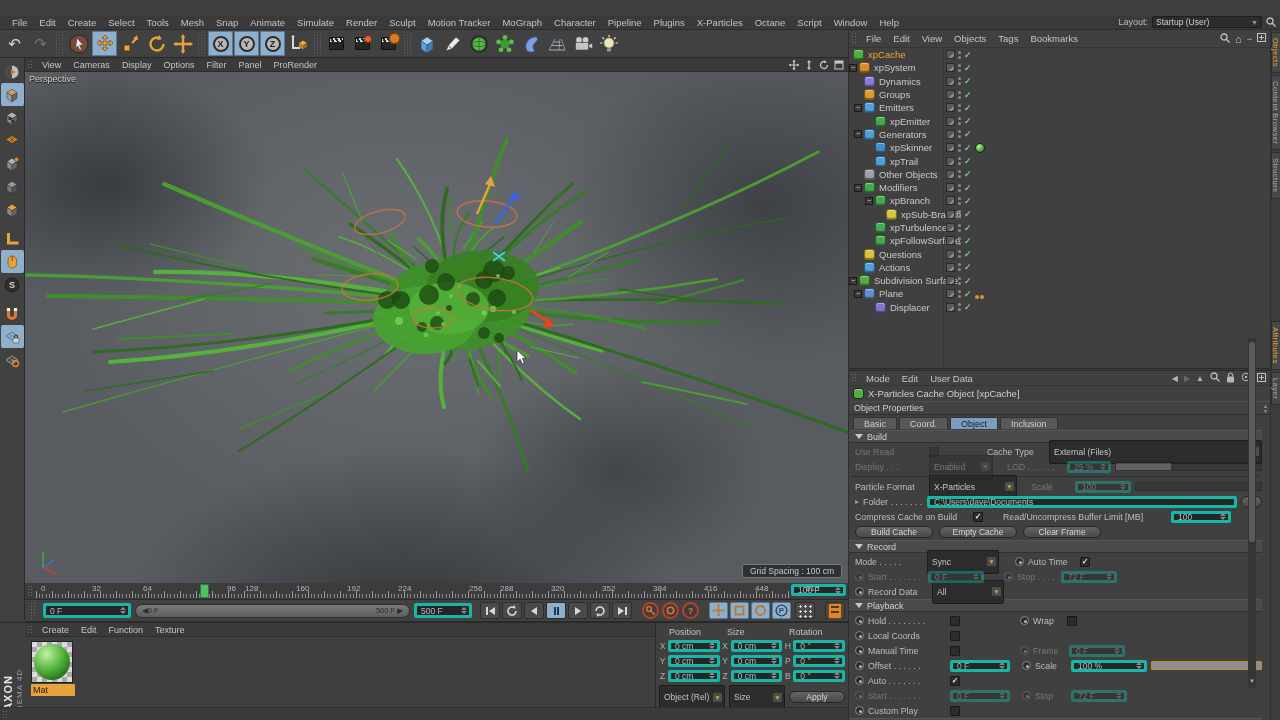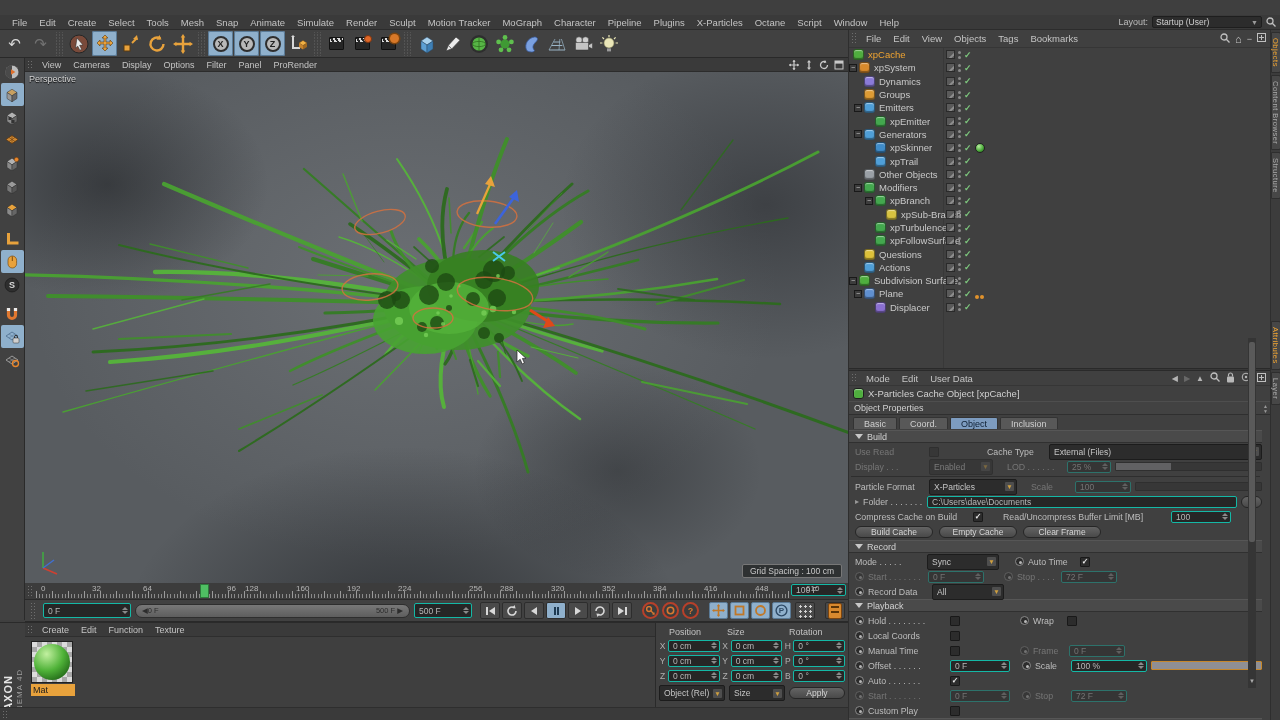--- a/index.html
+++ b/index.html
@@ -55,21 +55,21 @@
   
   #ruler{left:25px;top:583px;width:823px;height:17px;background:#3c3c3c;border-bottom:1px solid #2a2a2a;display:flex;}
   #rticks{position:relative;flex:1;}
   #rticks .tick-strip{position:absolute;left:0;right:0;bottom:1px;height:4px;background-image:repeating-linear-gradient(90deg,#8a8a8a 0 1px,transparent 1px 3.2px);}
   #rticks .tick-strip2{position:absolute;left:0;right:0;bottom:1px;height:7px;background-image:repeating-linear-gradient(90deg,#9a9a9a 0 1px,transparent 1px 16px);}
   .rnum{position:absolute;top:1px;font-size:8px;color:#b6b6b6;}
   #rmarker{position:absolute;top:1px;width:9px;height:14px;background:#4fbf63;border:1px solid #2e7a3c;}
   #rframe{width:55px;margin:1px 2px;}
   
   #transport{left:25px;top:600px;width:823px;height:22px;background:#414141;border-bottom:1px solid #292929;display:flex;align-items:center;gap:4px;padding:0 3px;}
-  .fld{background:#262626;border:1px solid #14b8a6;border-radius:2px;height:12px;display:flex;align-items:center;font-size:8.5px;color:#b8b8b8;padding:0 2px 0 4px;}
+  .fld{background:#262626;border:3px solid #14b8a6;border-radius:2px;height:12px;display:flex;align-items:center;font-size:8.5px;color:#b8b8b8;padding:0 2px 0 4px;}
   .fld .val{white-space:nowrap;overflow:hidden;}
   .fld .step{margin-left:auto;display:flex;flex-direction:column;gap:1px;padding-left:3px;}
   .fld .step i{display:block;width:0;height:0;border-left:3px solid transparent;border-right:3px solid transparent;}
   .fld .step i.u{border-bottom:3px solid #8a8a8a;}
   .fld .step i.d{border-top:3px solid #8a8a8a;}
   .fld.dim,.dd.dim,.chk.dim,.rad.dim,.alabel.dim,.sld.dim,.trk.dim{opacity:.42;}
   #rangebar{flex:1;height:14px;border-radius:7px;background:linear-gradient(#787878,#5e5e5e);border:1px solid #2e2e2e;display:flex;align-items:center;padding:0 6px;font-size:7.5px;color:#2c2c2c;}
   #rangebar .re{margin-left:auto;}
   .trbtn{width:20px;height:17px;background:#4a4a4a;border:1px solid #2d2d2d;border-radius:2px;display:flex;align-items:center;justify-content:center;flex:none;gap:1px;}
   .trbtn.active{background:#8fb0cc;}
@@ -96,21 +96,21 @@
      background-size:10px 10px;background-position:0 0,5px 5px;}
   #matthumb .sph{position:absolute;left:2px;top:2px;width:36px;height:36px;border-radius:50%;
      background:radial-gradient(circle at 35% 28%,#c2f0a0,#4fb238 48%,#1a5c12 88%);}
   #matname{position:absolute;left:6px;top:61px;width:44px;height:12px;background:#e8a23c;color:#1c1c1c;font-size:9px;padding-left:2px;line-height:12px;}
   #coords{position:absolute;left:655px;top:0;width:193px;height:98px;background:#404040;border-left:1px solid #2a2a2a;padding:2px 3px 0 3px;}
   #coords .hdr{display:flex;font-size:9px;color:#c2c2c2;height:13px;align-items:center;}
   .crow{display:flex;align-items:center;gap:2px;height:15px;}
   .axlab{width:7px;font-size:8.5px;color:#b0b0b0;text-align:center;flex:none;}
   .cfld{flex:1;}
   #coords .foot{display:flex;gap:4px;margin-top:2px;align-items:center;}
-  .dd{background:#2c2c2c;border:1px solid #1c1c1c;border-radius:2px;height:16px;display:flex;align-items:center;font-size:8.5px;color:#c6c6c6;padding:0 2px 0 4px;}
+  .dd{background:#2c2c2c;border:1px solid #1c1c1c;border-radius:2px;height:24px;display:flex;align-items:center;font-size:8.5px;color:#c6c6c6;padding:0 2px 0 4px;}
   .dd .ar{margin-left:auto;width:9px;height:9px;background:#4e4e4e;border-radius:1px;color:#cfa040;font-size:6.5px;display:flex;align-items:center;justify-content:center;}
   .pillbtn{height:12px;border-radius:6px;background:linear-gradient(#646464,#494949);border:1px solid #262626;color:#d6d6d6;font-size:8.5px;display:flex;align-items:center;justify-content:center;padding:0 8px;}
   #statusbar{position:absolute;left:0;top:84px;width:848px;height:14px;background:#3a3a3a;border-top:1px solid #2e2e2e;display:flex;align-items:center;}
   
   #rightpanel{left:848px;top:30px;width:432px;height:690px;background:#404040;border-left:1px solid #2e2e2e;}
   #ommenu{height:18px;display:flex;align-items:center;border-bottom:1px solid #363636;}
   #ommenu .mitem{font-size:9.5px;}
   #ommenu .oicons{margin-left:auto;display:flex;gap:5px;align-items:center;padding-right:14px;color:#c0c0c0;font-size:9px;}
   #omtree{position:relative;height:320px;overflow:hidden;}
   .trow{position:relative;height:13.3px;display:flex;align-items:center;}

